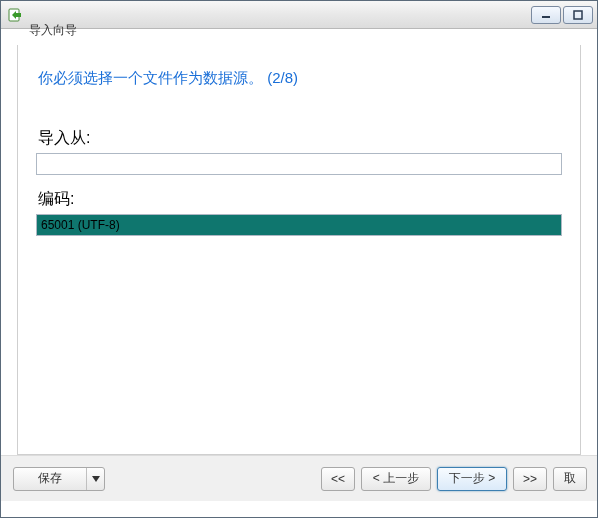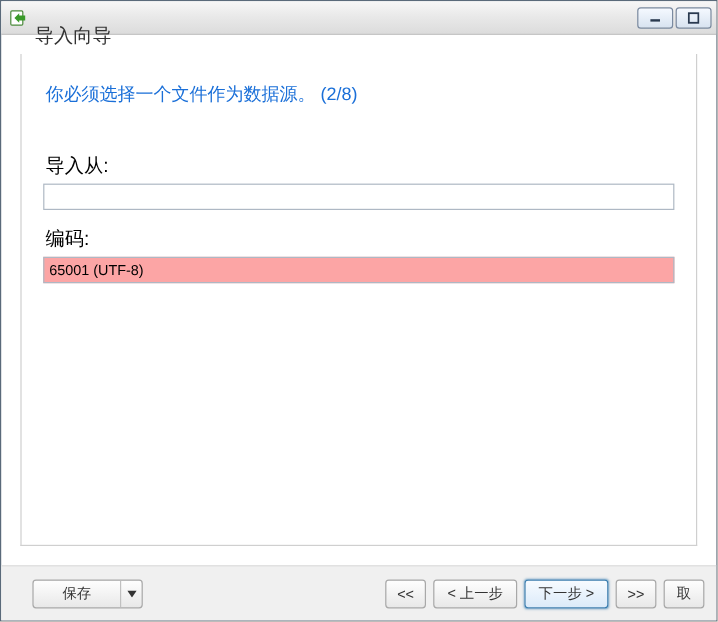--- a/index.html
+++ b/index.html
@@ -25,21 +25,21 @@
     padding: 0 4px 0 6px;
   }
   .titlebar .icon {
     width: 16px; height: 16px;
     margin-right: 6px;
     display: inline-flex;
     align-items: center; justify-content: center;
   }
   .titlebar .title {
     color: #333;
-    font-size: 16px;
+    font-size: 12px;
     flex: 0 0 auto;
     margin-top: 32px;
   }
   .titlebar .spacer { flex: 1; }
   .winbtns {
     display: flex;
     gap: 0;
   }
   .winbtn {
     width: 30px; height: 18px;
@@ -82,35 +82,35 @@
     font-size: 12px;
     padding: 2px 4px;
     margin-bottom: 14px;
     outline: none;
   }
   .select-wrap {
     position: relative;
     width: 100%;
     height: 22px;
     border: 1px solid #aeb8c4;
-    background: #fca5a5;
+    background: #0f766e;
     display: flex;
     align-items: center;
     padding: 0 4px;
     font-size: 12px;
   }
   .footer {
     position: absolute;
-    left: 0; right: 0; bottom: 0;
+    left: 0; right: 0; bottom: 16px;
     height: 46px;
     background: #f0f0f0;
     border-top: 1px solid #dcdcdc;
     display: flex;
     align-items: center;
-    padding: 0 10px 0 26px;
+    padding: 0 10px 0 12px;
   }
   .footer .gap { flex: 1; }
   .btn {
     height: 24px;
     min-width: 70px;
     border: 1px solid #a8a8a8;
     background: linear-gradient(to bottom,#fefefe,#e8e8e8);
     border-radius: 3px;
     font-size: 12px;
     color: #333;

